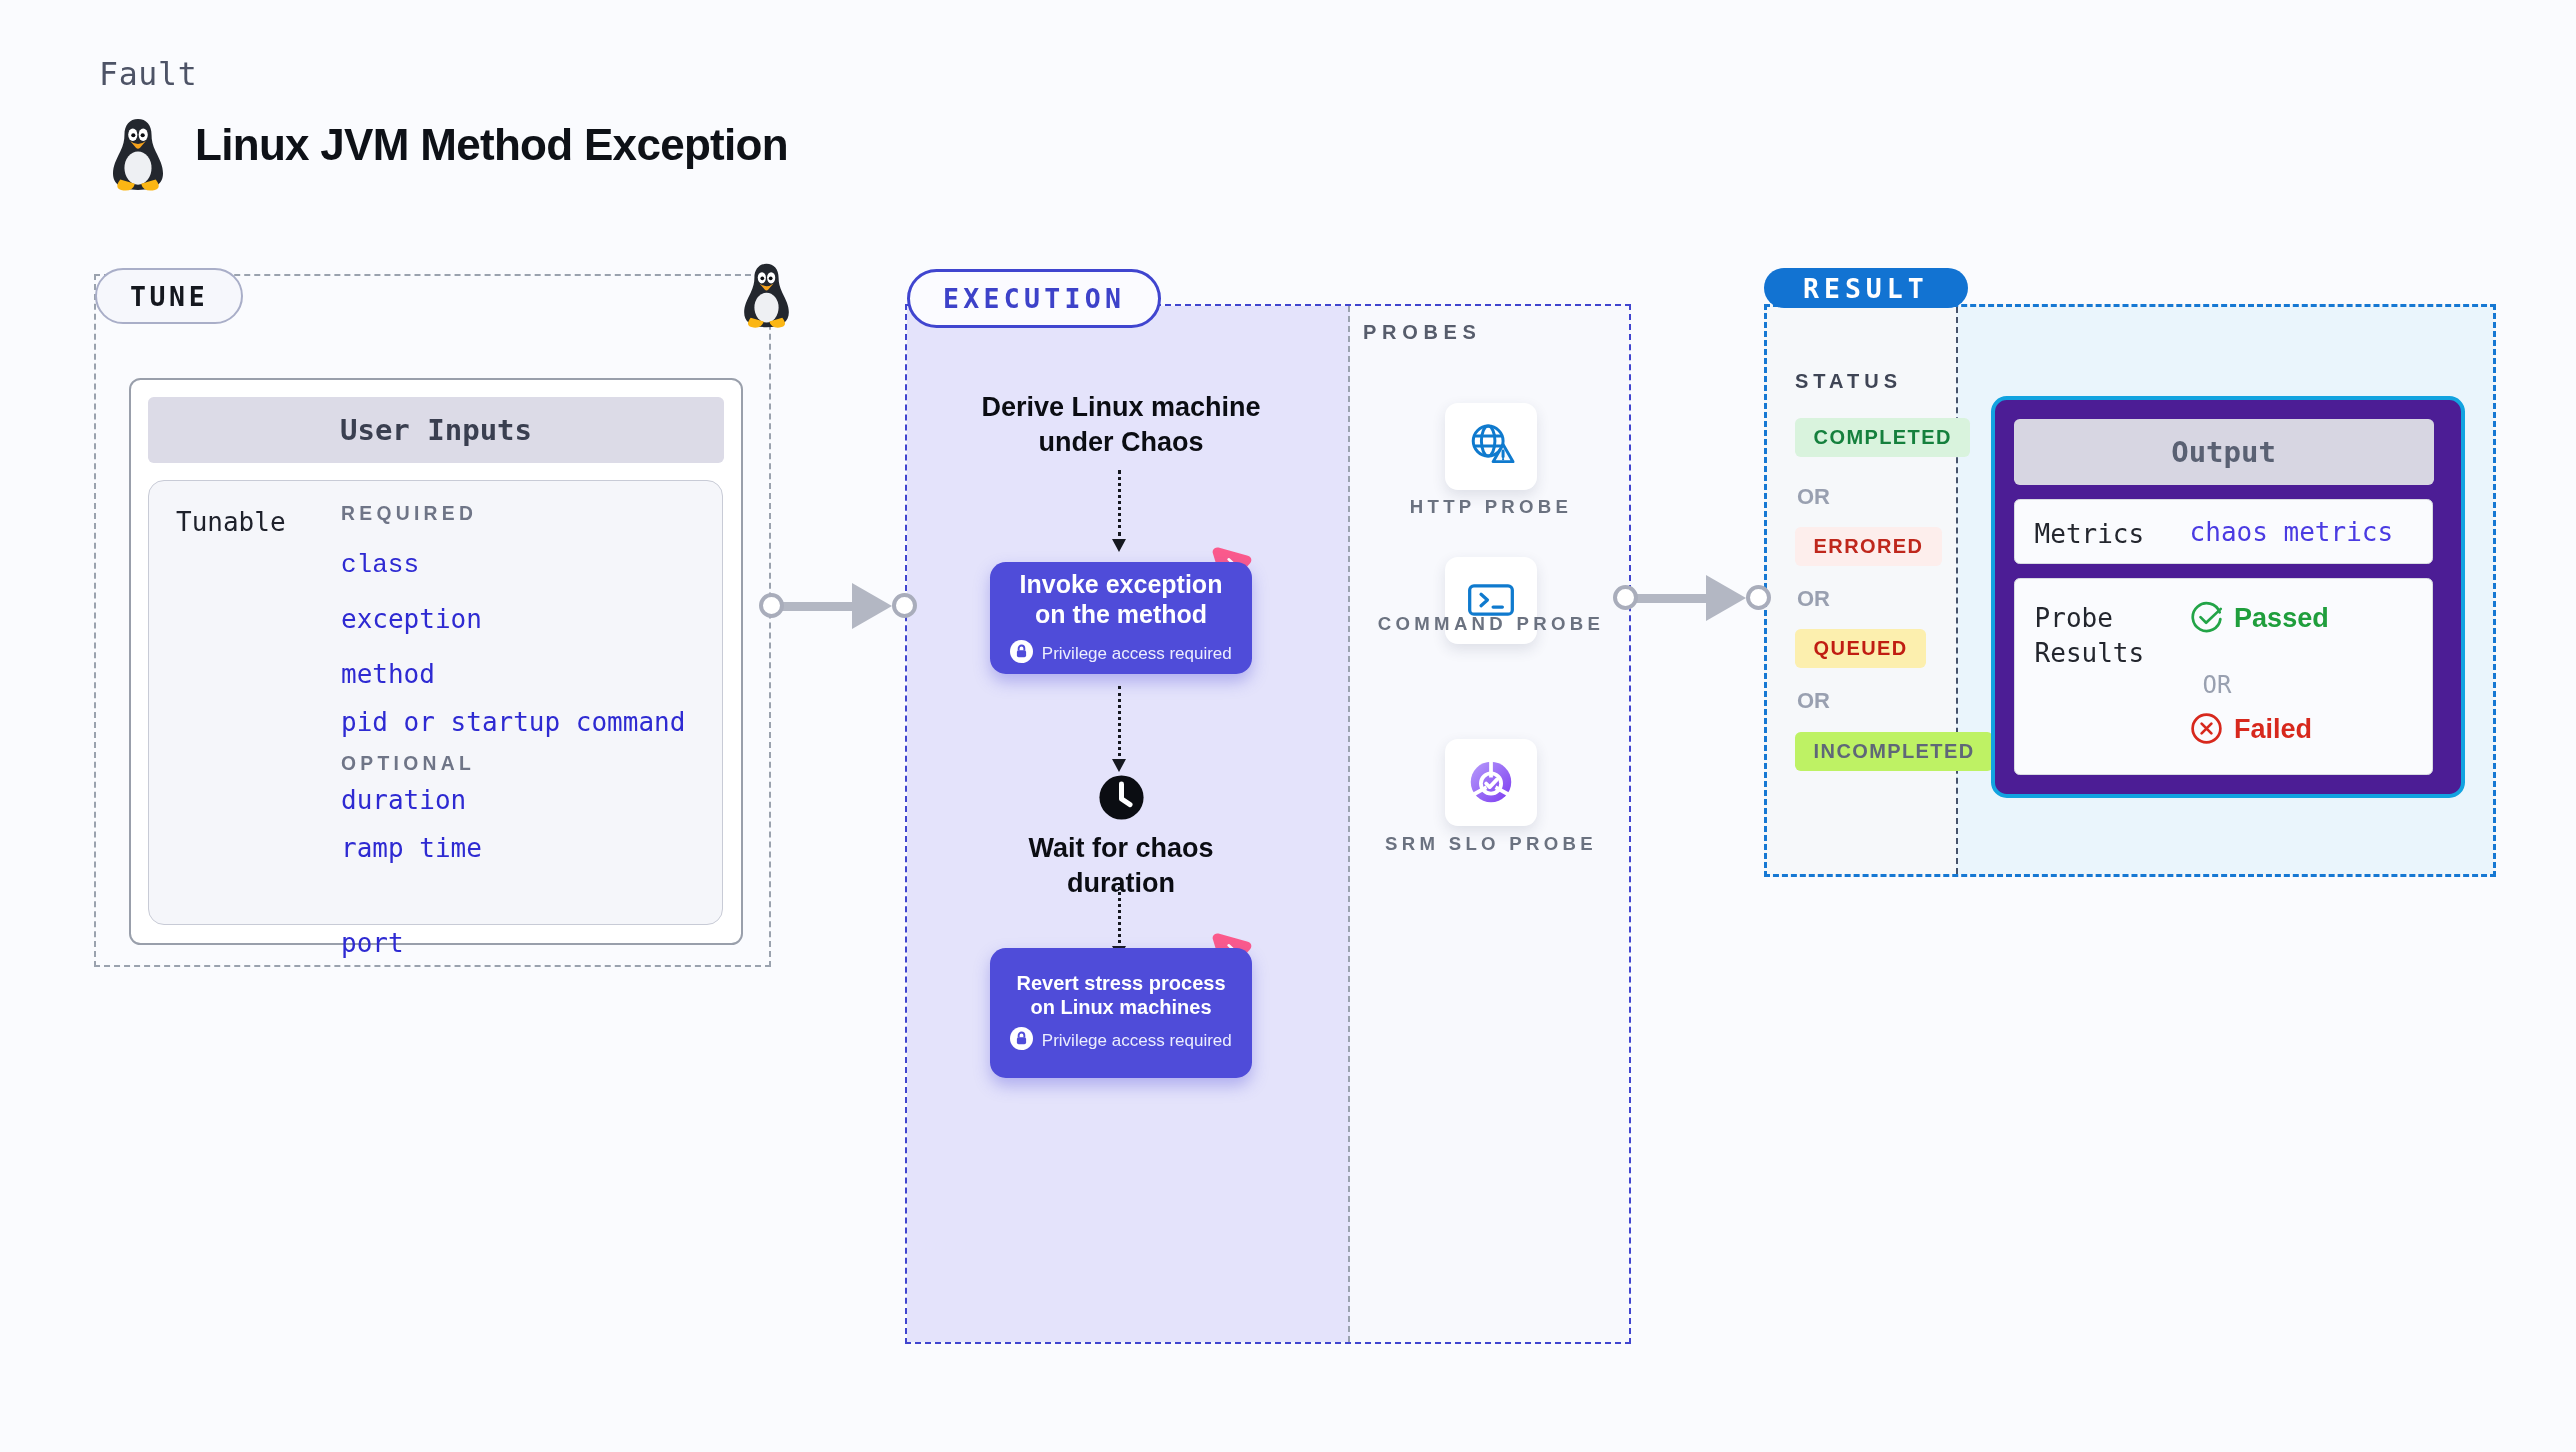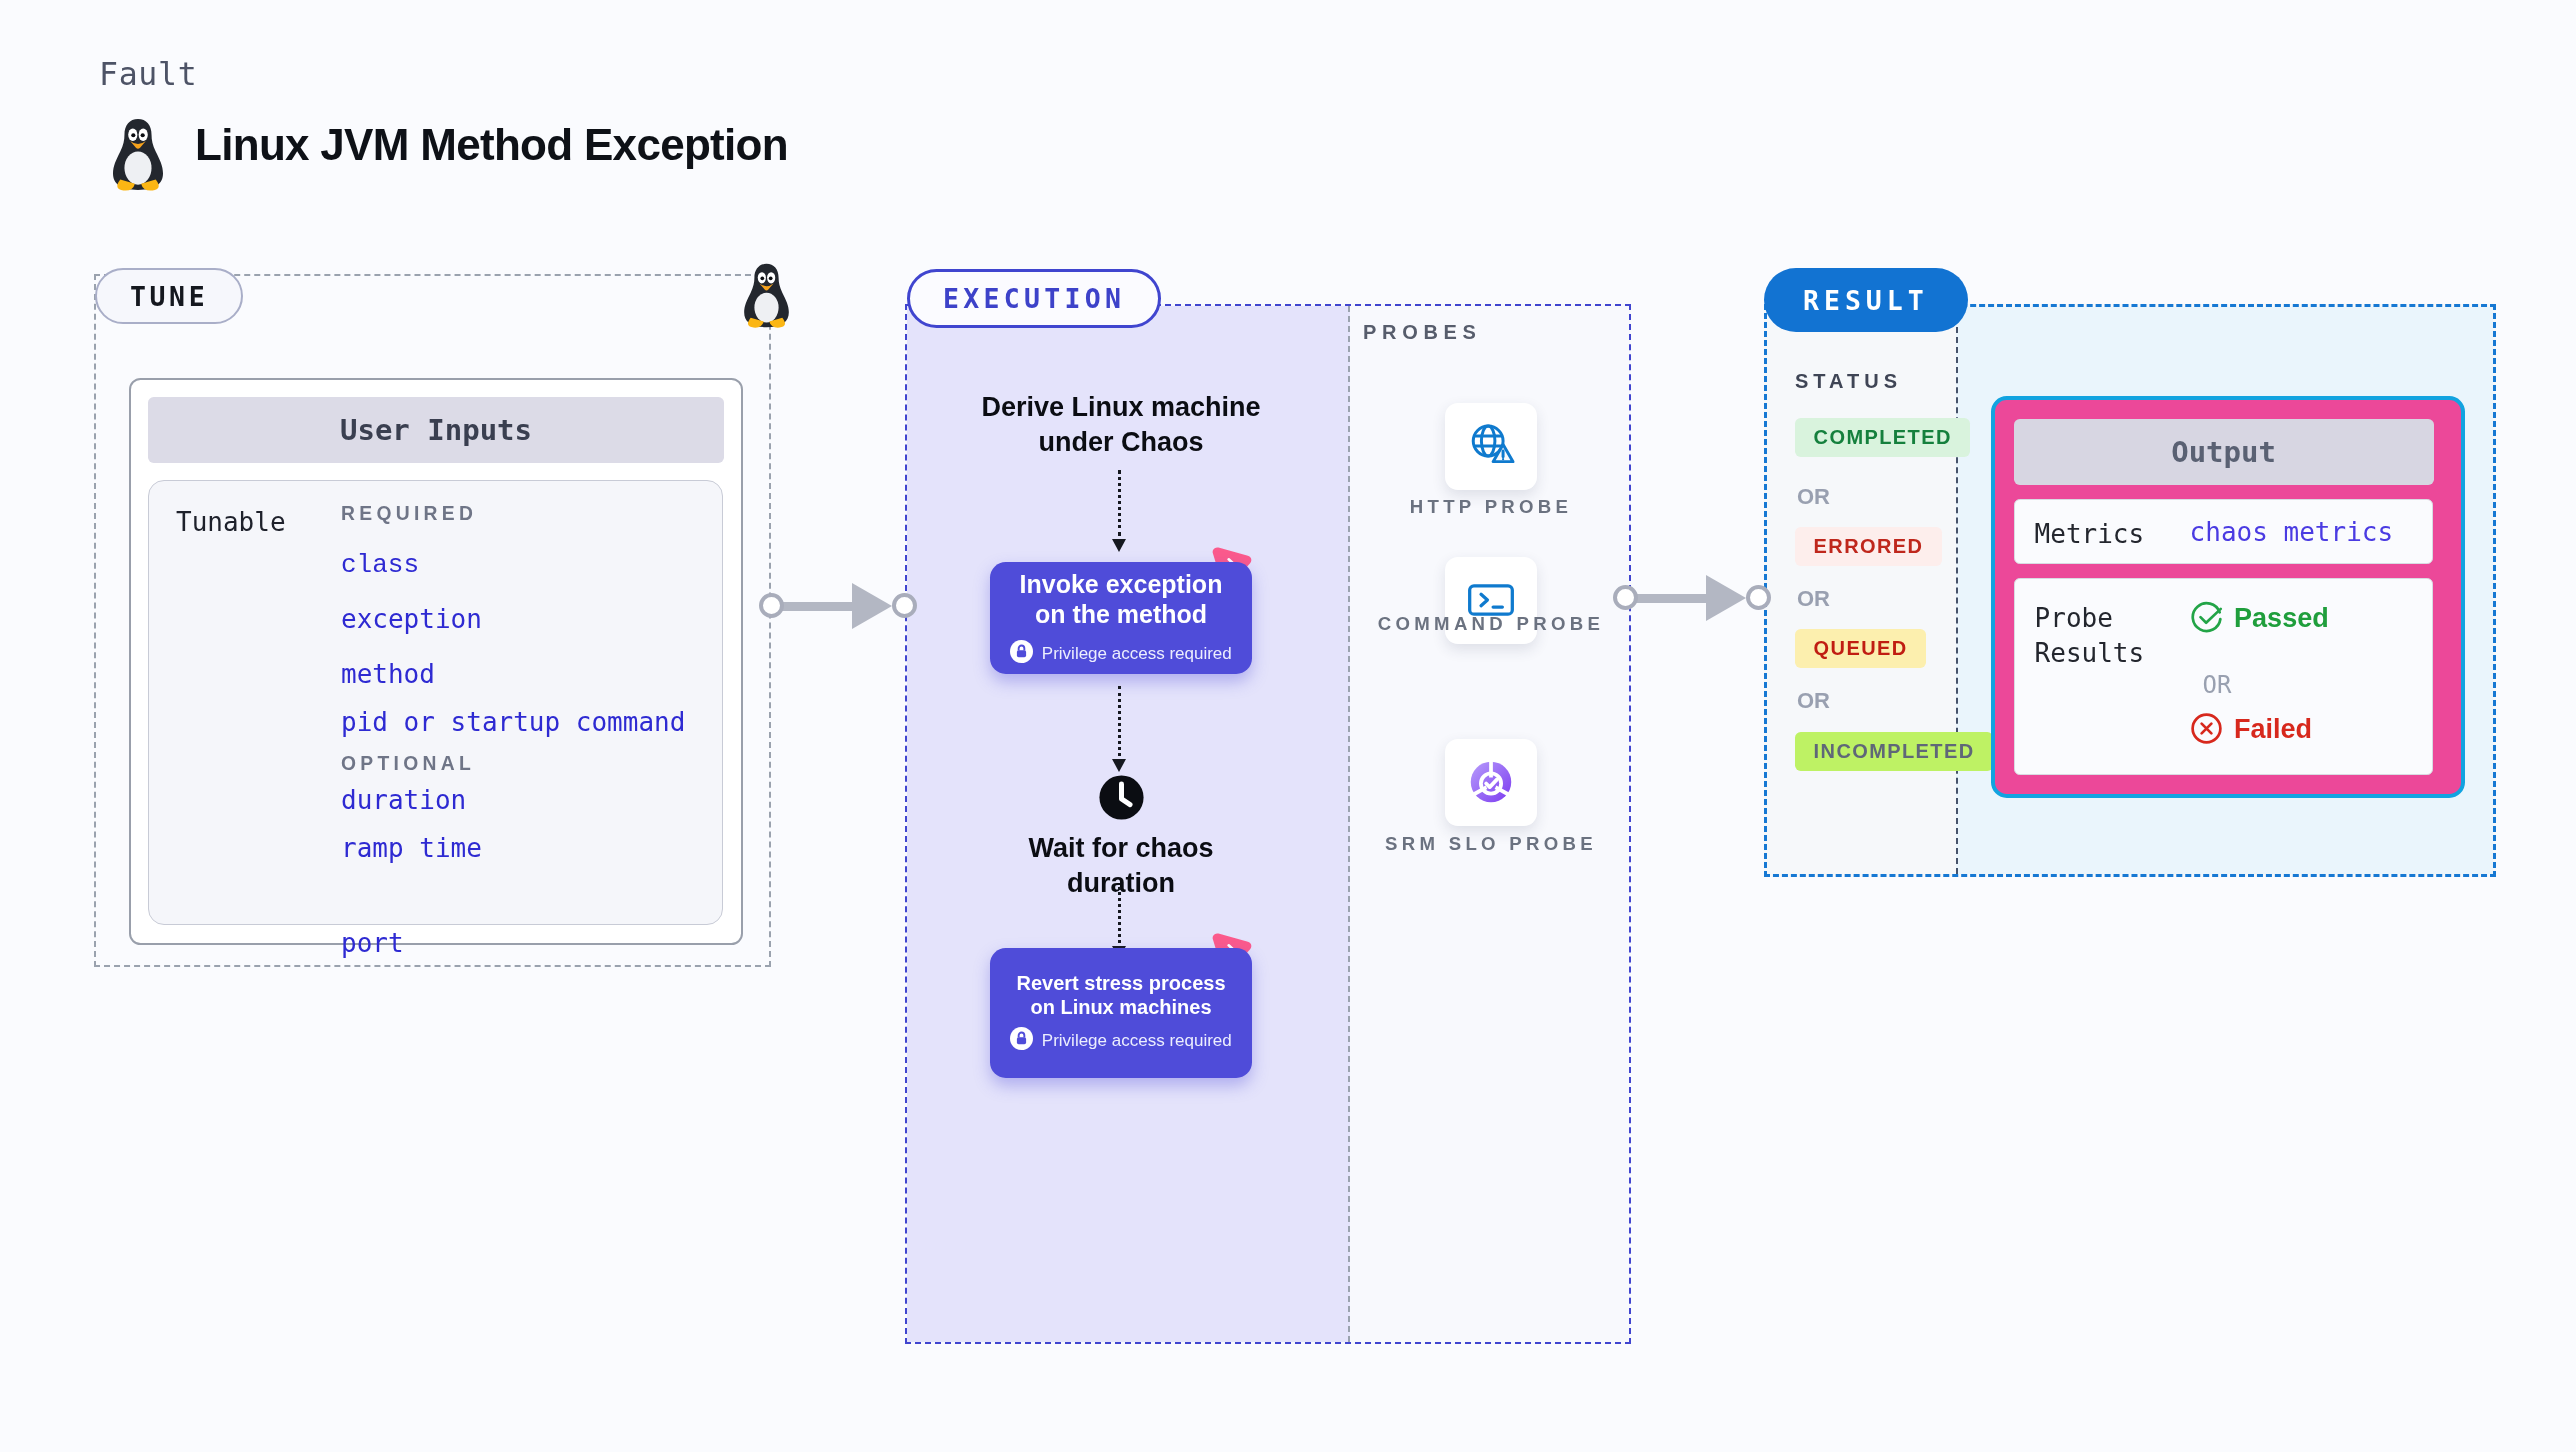--- a/index.html
+++ b/index.html
@@ -11,21 +11,21 @@
   .page-title{left:195px;top:120px;font:bold 44px "Liberation Sans",sans-serif;color:#0e1117;letter-spacing:-0.7px;}
   .tux-header{left:105px;top:117px;width:66px;height:75px;}
 
   
   .pill{display:flex;align-items:center;justify-content:center;border-radius:43px;
         font-family:"DejaVu Sans Mono",monospace;font-weight:bold;z-index:6;}
   .pill-tune{left:95px;top:268px;height:52px;padding:0 33px;background:#f6f7fc;border:2.9px solid #a9aec8;
              color:#15181f;font-size:26.5px;letter-spacing:3.6px;}
   .pill-exec{left:907px;top:269px;height:53px;padding:0 33px;background:#fbfbff;border:3.6px solid #4045cf;
              color:#3d42c9;font-size:26.5px;letter-spacing:4.3px;}
-  .pill-result{left:1764px;top:268px;height:64px;padding:0 39px;background:#1273d2;border:none;
+  .pill-result{left:1764px;top:268px;height:40px;padding:0 39px;background:#1273d2;border:none;
              color:#ffffff;font-size:26.5px;letter-spacing:5px;}
 
   
   .tune-box{left:94px;top:274px;width:673px;height:689px;border:2.9px dashed #9aa2ae;}
   .tux-tune{left:738px;top:262px;width:57px;height:67px;z-index:7;}
   .ui-card{left:129px;top:378px;width:610px;height:563px;background:#ffffff;border:2.9px solid #999fab;border-radius:11.5px;z-index:2;}
   .ui-card-header{left:17px;top:17px;width:576px;height:66px;background:#dcdbe7;border-radius:5.7px;
       display:flex;align-items:center;justify-content:center;font:bold 29px "DejaVu Sans Mono",monospace;color:#3a3f50;}
   .ui-card-body{left:17px;top:100px;width:573px;height:443px;background:#f5f6fa;border:1.4px solid #c8cbd6;border-radius:16px;}
   .tunable-label{left:27px;top:26px;font:26px "DejaVu Sans Mono",monospace;color:#1e212b;}
@@ -69,21 +69,21 @@
   .result-blue{left:189px;top:0;right:0;bottom:0;background:#eaf5fc;border-left:2.1px dashed #46536b;}
   .status-label{left:1795px;top:370px;font:bold 20px "Liberation Sans",sans-serif;letter-spacing:5px;color:#3f4555;}
   .status-badge{padding:7.9px 18.6px;border-radius:5.7px;font:bold 20px "Liberation Sans",sans-serif;letter-spacing:1.4px;z-index:3;}
   .st-completed{left:1795px;top:418px;background:#d9f3dd;color:#15803d;}
   .st-errored{left:1795px;top:527px;background:#fdeeec;color:#bf271c;}
   .st-queued{left:1795px;top:629px;background:#fcefae;color:#c01d12;}
   .st-incompleted{left:1795px;top:732px;background:#bef264;color:#5f6778;}
   .or-label{font:bold 22px "Liberation Sans",sans-serif;color:#99a0b0;z-index:3;}
   .or1{left:1797px;top:484px;} .or2{left:1797px;top:586px;} .or3{left:1797px;top:688px;}
 
-  .output-panel{left:1991px;top:396px;width:466px;height:394px;background:#ec4899;border:4.3px solid #12a3e0;border-radius:15.8px;z-index:3;}
+  .output-panel{left:1991px;top:396px;width:466px;height:394px;background:#4c1d95;border:4.3px solid #12a3e0;border-radius:15.8px;z-index:3;}
   .output-header{left:18.6px;top:18.6px;width:420px;height:66px;background:#d7d6e2;border-radius:5.7px;
       display:flex;align-items:center;justify-content:center;font:bold 29px "DejaVu Sans Mono",monospace;color:#5a6173;}
   .output-row{background:#fafbfe;border:1.4px solid #d8dbe2;border-radius:5.7px;}
   .row-metrics{left:18.6px;top:99px;width:417px;height:63px;}
   .row-probe{left:18.6px;top:178px;width:417px;height:195px;}
   .cell-label{font:26px "DejaVu Sans Mono",monospace;color:#23262e;line-height:1.35;}
   .metrics-value{font:26px "DejaVu Sans Mono",monospace;color:#4a3be2;white-space:nowrap;}
   .pr-line{display:flex;align-items:center;gap:11.5px;}
   .passed-text{font:bold 27px "Liberation Sans",sans-serif;color:#1f9e3c;}
   .failed-text{font:bold 27px "Liberation Sans",sans-serif;color:#d7281d;}

